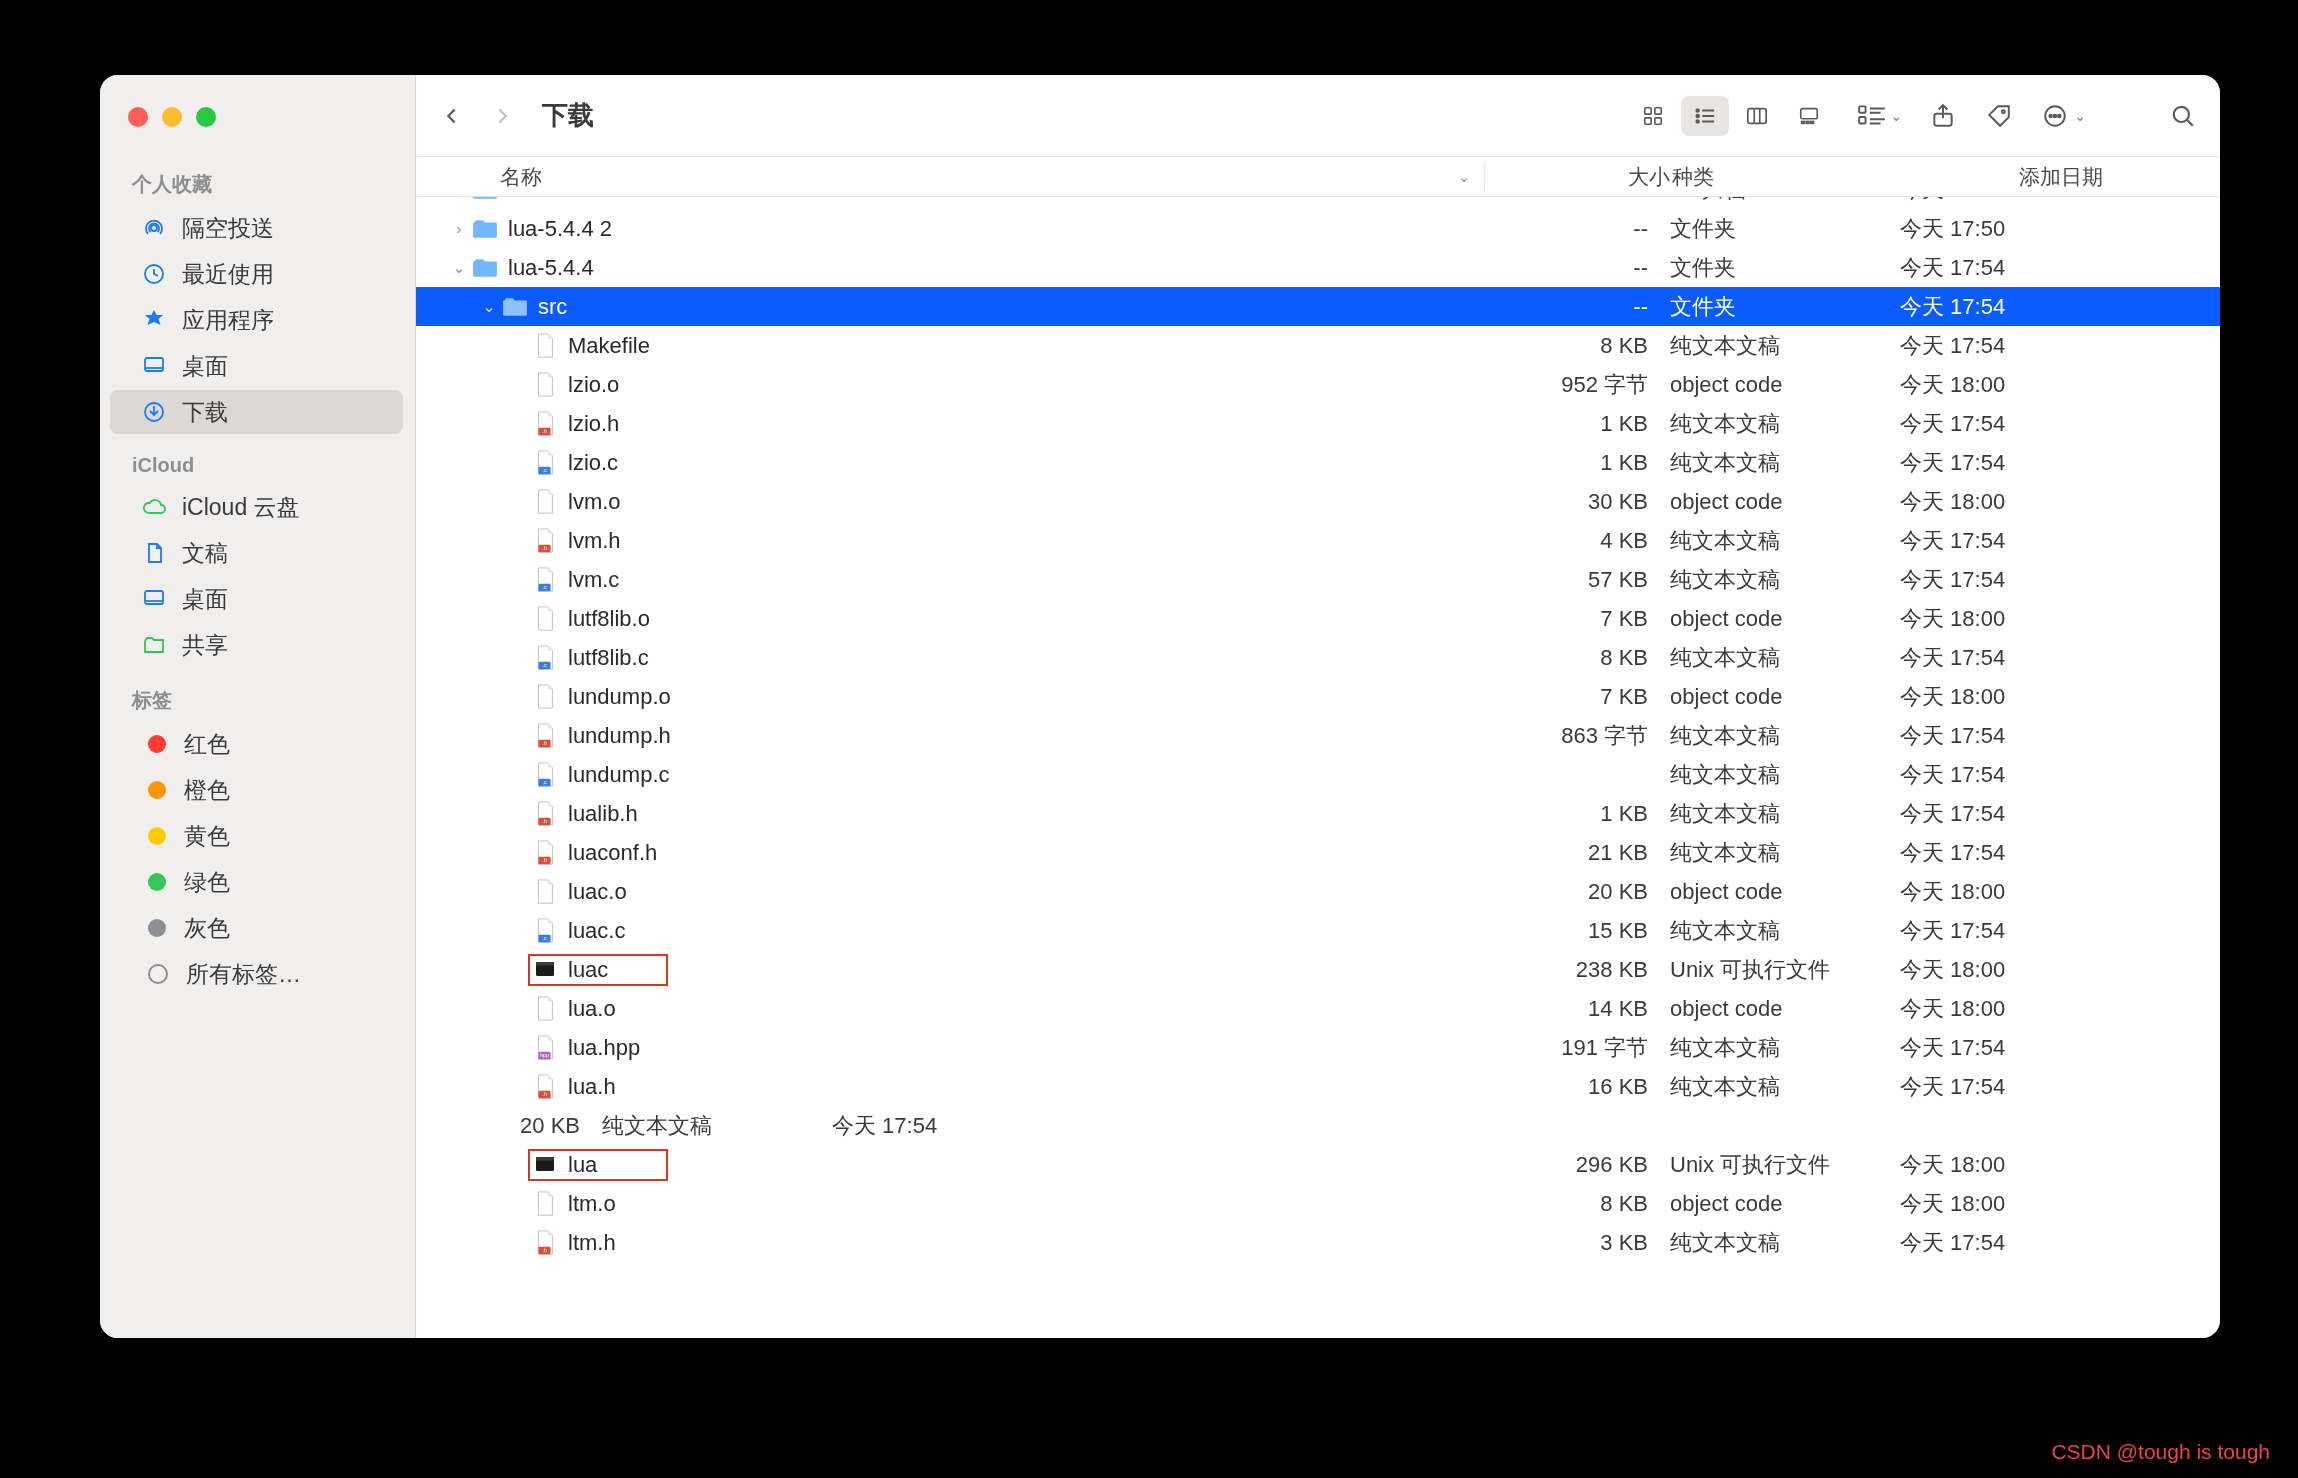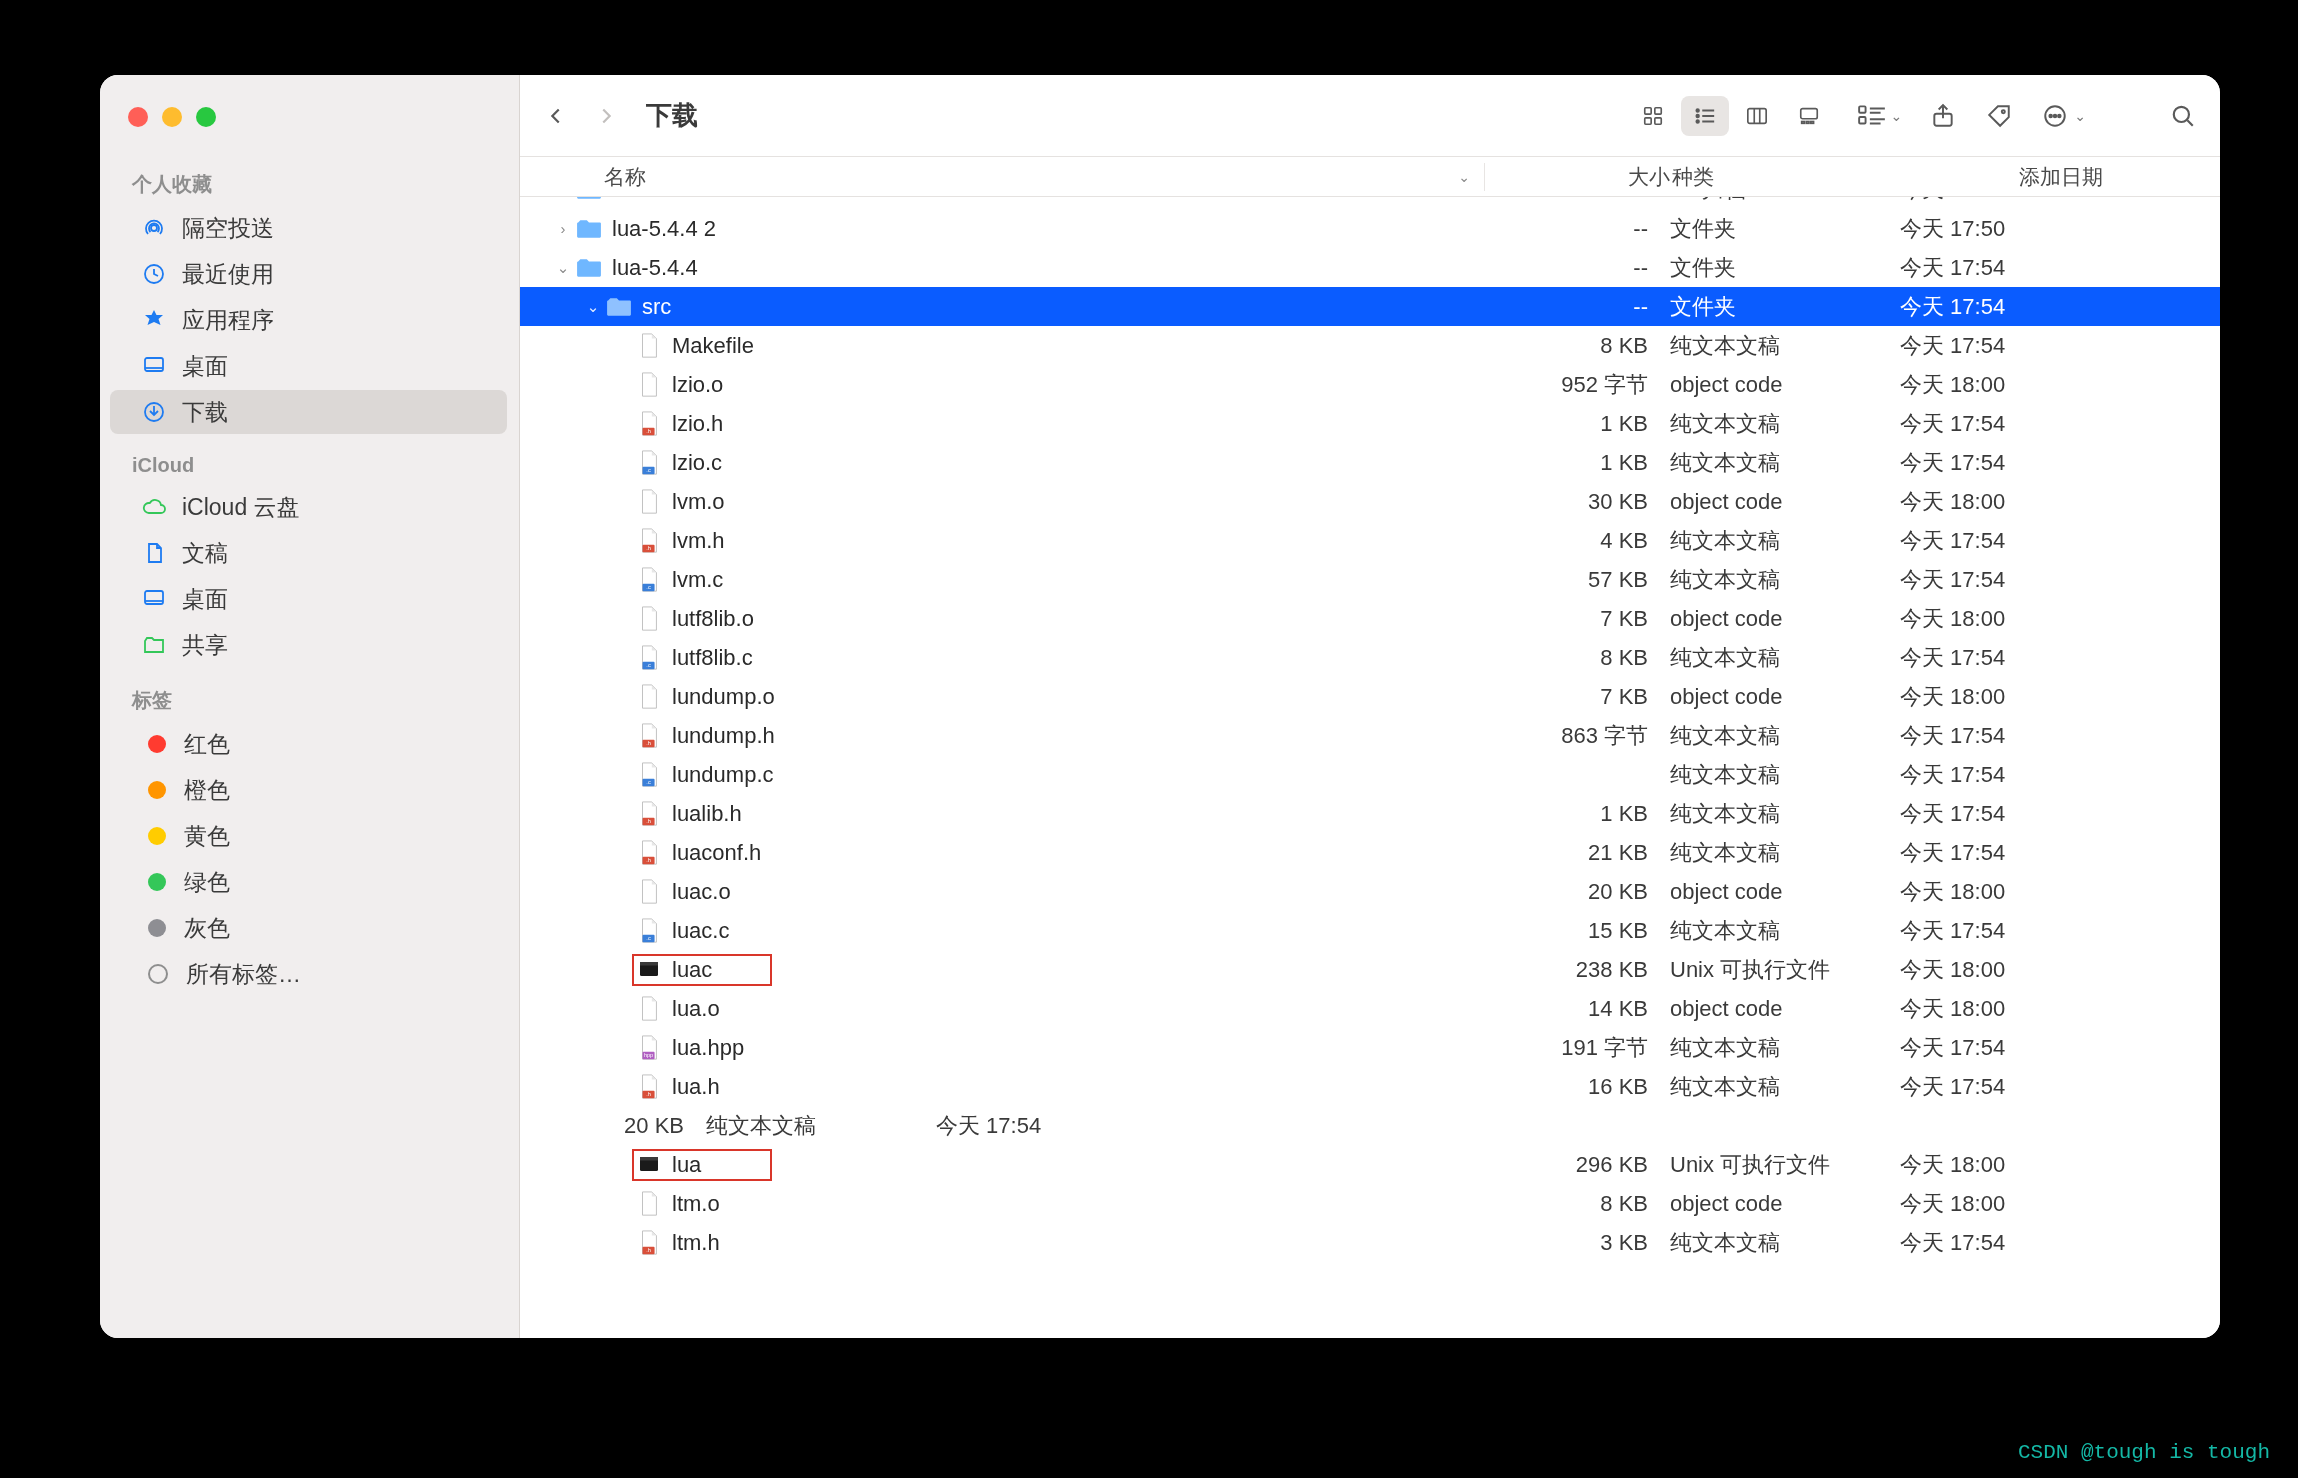--- a/index.html
+++ b/index.html
@@ -16,21 +16,21 @@
     left: 100px; top: 75px;
     width: 2120px; height: 1263px;
     background: #fff;
     border-radius: 18px;
     overflow: hidden;
     display: flex;
     box-shadow: 0 18px 60px rgba(0,0,0,.55);
   }
   
   .sidebar {
-    width: 420px;
+    width: 316px;
     background: #f1eeee;
     border-right: 1px solid #d9d4d1;
     padding-top: 18px;
     overflow: hidden;
   }
   .traffic {
     display: flex; gap: 14px;
     padding: 14px 0 26px 28px;
   }
   .traffic span {
@@ -152,22 +152,22 @@
   .c-name-text{ white-space:nowrap; }
   .c-size, .c-kind, .c-date{ color:#3a3a3a; }
   .highlight-box{
     position:absolute;
     border:2px solid #d9362a;
     pointer-events:none;
   }
   .watermark{
     position:absolute;
     right:28px; bottom:14px;
-    color:#14b8a6; font-size:21px;
-    font-family: Liberation Mono, monospace;
+    color:#ef4444; font-size:21px;
+    font-family: Liberation Sans, sans-serif;
   }
 </style>
 </head>
 <body>
 
 <div class="window">
 
   <div class="sidebar">
     <div class="traffic">
       <span class="tl-close"></span>

